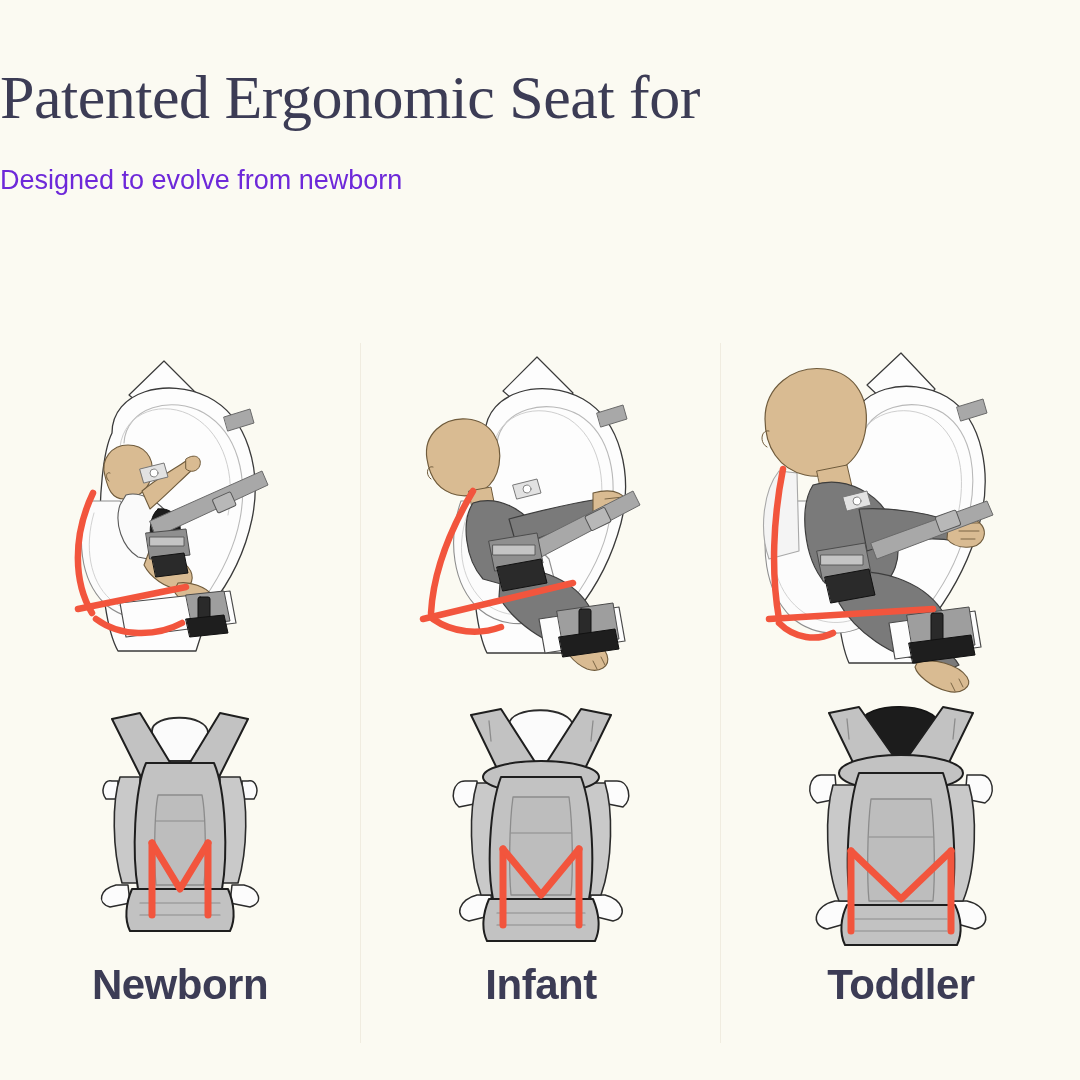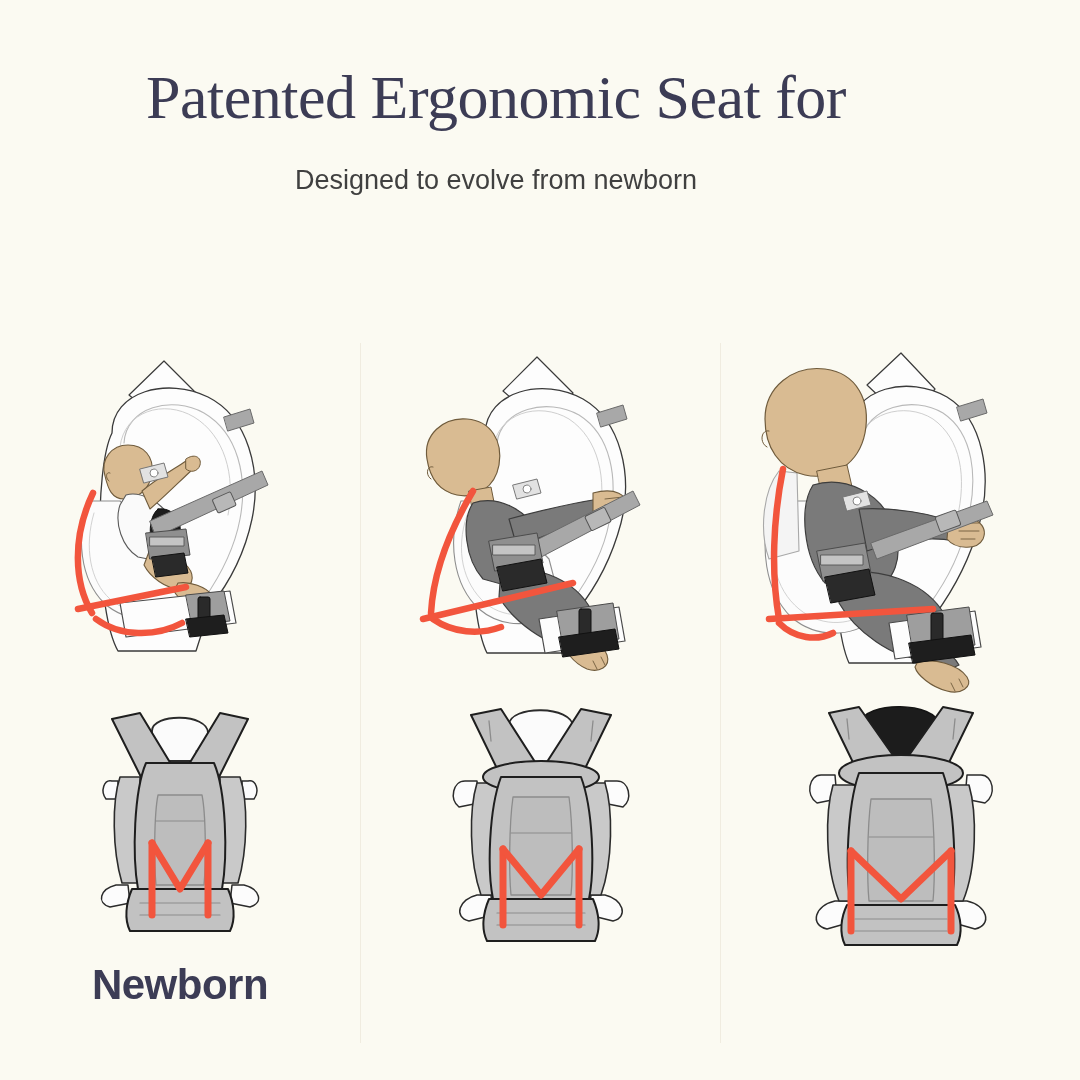--- a/index.html
+++ b/index.html
@@ -17,42 +17,42 @@
   #page {
     position: absolute;
     inset: 0;
     background: #fbfaf2;
   }
 
   
   .header {
     position: absolute;
     top: 0;
-    left: 16px;
+    left: 0;
     width: 960px;
-    text-align: center;
+    text-align: left;
   }
   .title {
     font-family: "Liberation Serif", serif;
     font-size: 62px;
     line-height: 78px;
     color: #3c3c55;
     letter-spacing: -0.5px;
     margin: 0;
     padding-top: 58px;
     font-weight: 400;
   }
   .title-line {
     display: block;
   }
   .subtitle {
     font-family: "Liberation Sans", sans-serif;
     font-size: 27px;
     line-height: 36px;
-    color: #404040;
+    color: #6d28d9;
     margin: 0;
     padding-top: 26px;
     font-weight: 400;
   }
   .subtitle-line { display: block; }
 
   
   .columns {
     position: absolute;
     top: 343px;
@@ -385,20 +385,21 @@
 
             <g stroke="#f2553d" stroke-width="7" fill="none" stroke-linecap="round" stroke-linejoin="round">
               <path d="M142 146 L 142 222"></path>
               <path d="M218 146 L 218 222"></path>
               <path d="M142 146 L 180 192 L 218 146"></path>
             </g>
           </g>
         </svg>
       </div>
 
+      <div class="col-label">Infant</div>
     </div>
 
     <div class="column">
 
       <div class="fig-side">
         <svg viewBox="0 0 360 345" xmlns="http://www.w3.org/2000/svg">
           <g fill="none" stroke="#2b2b2b" stroke-width="1.4" stroke-linecap="round" stroke-linejoin="round">
 
             <g>
               <path d="M146 34 L180 2 L214 38 L186 72 Z" fill="#fdfdfd" stroke="#3a3a3a" stroke-width="1.2"></path>
@@ -518,16 +519,17 @@
 
             <g stroke="#f2553d" stroke-width="7" fill="none" stroke-linecap="round" stroke-linejoin="round">
               <path d="M130 148 L 130 228"></path>
               <path d="M230 148 L 230 228"></path>
               <path d="M130 148 L 180 196 L 230 148"></path>
             </g>
           </g>
         </svg>
       </div>
 
+      <div class="col-label">Toddler</div>
     </div>
 
   </div>
 </div>
 
 </body></html>

